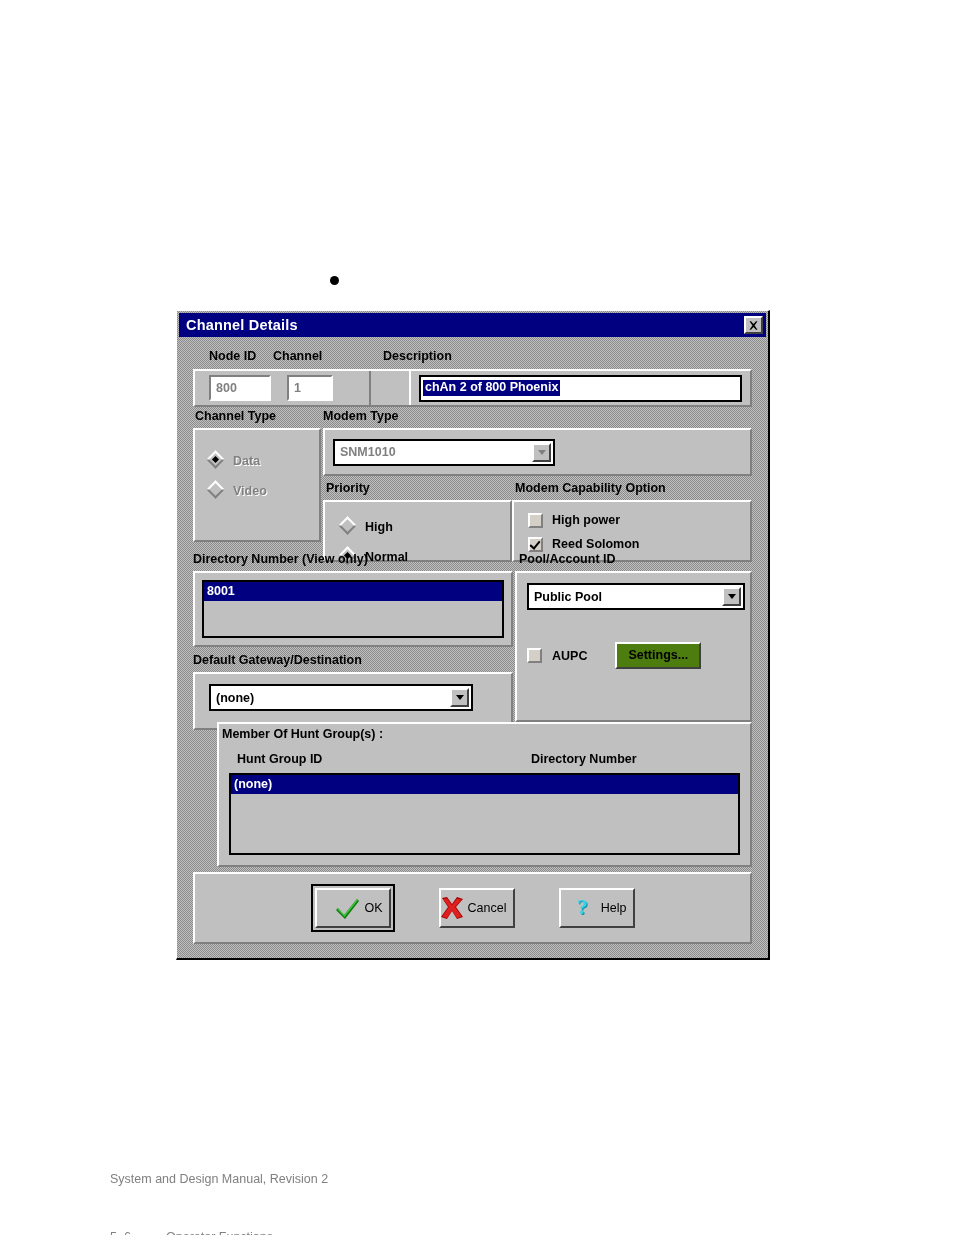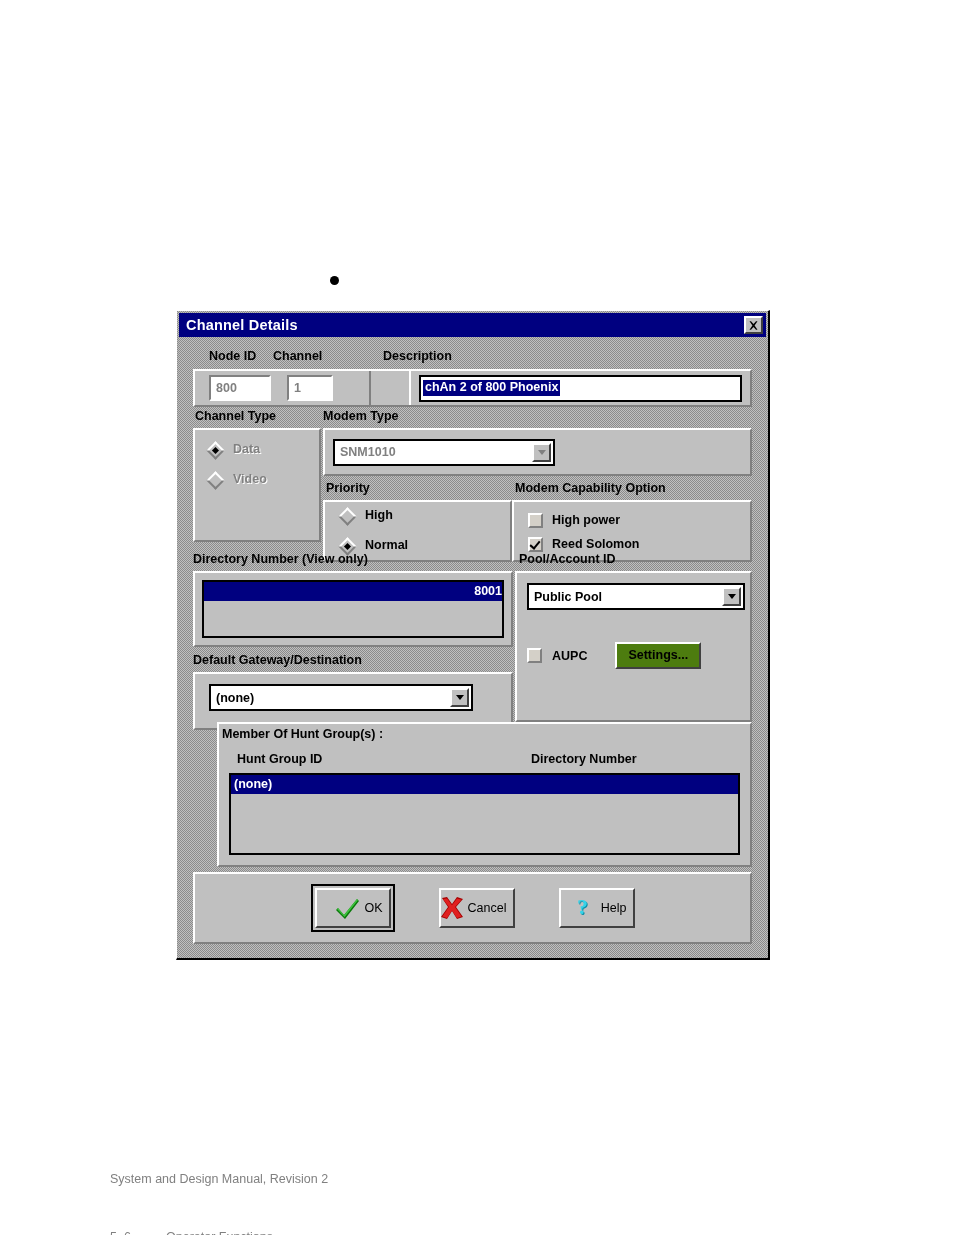--- a/index.html
+++ b/index.html
@@ -203,21 +203,21 @@
   .chtype-panel {
     position: absolute;
     left: 0; top: 19px;
     width: 128px;
     height: 114px;
     padding: 12px 0 0 12px;
     box-sizing: border-box;
   }
   .radio-row {
     display: flex;
-    align-items: flex-start;
+    align-items: flex-end;
     height: 26px;
     margin-bottom: 4px;
   }
   .radio-row .rl {
     font-size: 12.5px;
     font-weight: bold;
     margin-left: 9px;
     white-space: nowrap;
   }
   .rl.disabled {
@@ -374,21 +374,21 @@
   .listbox-row {
     font-size: 12.5px;
     font-weight: bold;
     padding: 2px 0 3px 3px;
     line-height: 1.15;
   }
   .listbox-row.sel {
     background: #000080;
     color: #ffffff;
   }
-  .dir-listbox { height: 58px; text-align: right; }
+  .dir-listbox { height: 58px; }
 
   .gw-panel {
     padding: 10px 0 0 14px;
     box-sizing: border-box;
     height: 58px;
   }
   .combo-gw { width: 264px; }
   .combo-pool { width: 218px; }
 
   .pool-panel {

